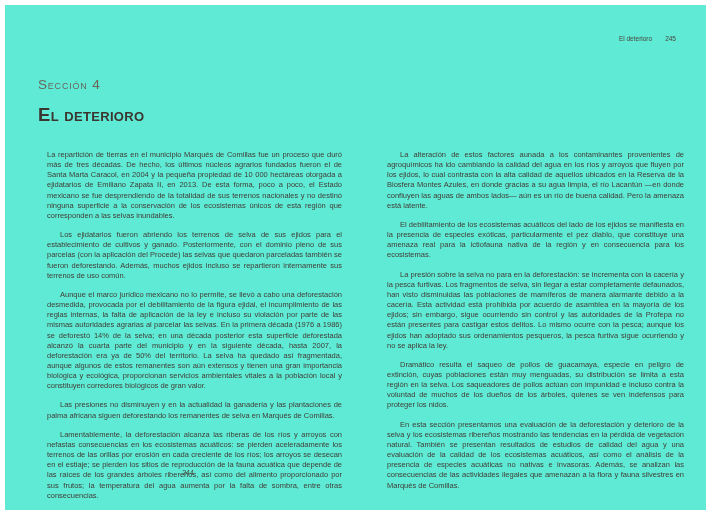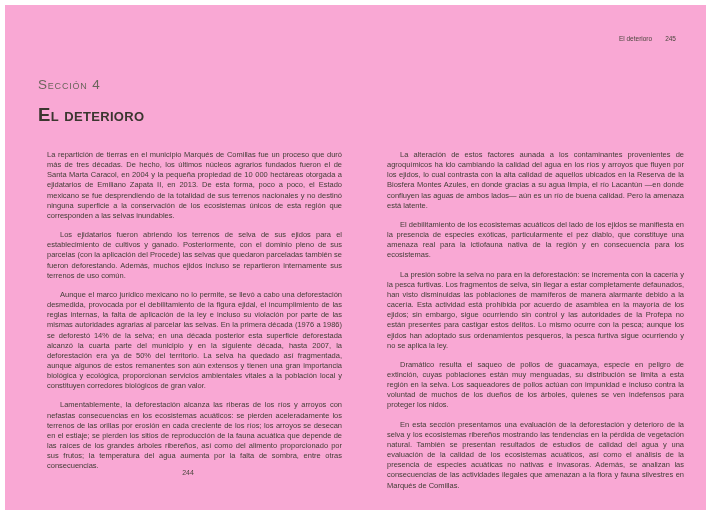--- a/index.html
+++ b/index.html
@@ -6,21 +6,21 @@
   body {
     width: 706px; height: 513px;
     position: relative;
     background: #ffffff;
     overflow: hidden;
     font-family: "Liberation Sans", sans-serif;
   }
   .spread {
     position: absolute;
     left: 5px; top: 5px; right: 0; bottom: 3px;
-    background: #f9a8d4;
+    background: #5eead4;
   }
   .col { position: absolute; }
   .col-left  { left: 33px;  width: 313px; top: 0; height: 513px; }
   .col-right { left: 373px; width: 315px; top: 0; height: 513px; }
 
   .section-label {
     position: absolute; top: 72px; left: 0;
     font-size: 13.5px;
     font-variant: small-caps;
     letter-spacing: 0.8px;
@@ -68,20 +68,21 @@
     <span>245</span>
   </div>
 
   <div class="col col-left">
     <div class="section-label">Sección 4</div>
     <div class="page-title">El deterioro</div>
     <div class="page-body">
         <p>La repartición de tierras en el municipio Marqués de Comillas fue un proceso que duró más de tres décadas. De hecho, los últimos núcleos agrarios fundados fueron el de Santa Marta Caracol, en 2004 y la pequeña propiedad de 10 000 hectáreas otorgada a ejidatarios de Emiliano Zapata II, en 2013. De esta forma, poco a poco, el Estado mexicano se fue desprendiendo de la totalidad de sus terrenos nacionales y no destinó ninguna superficie a la conservación de los ecosistemas únicos de esta región que corresponden a las selvas inundables.</p>
         <p>Los ejidatarios fueron abriendo los terrenos de selva de sus ejidos para el establecimiento de cultivos y ganado. Posteriormente, con el dominio pleno de sus parcelas (con la aplicación del Procede) las selvas que quedaron parceladas también se fueron deforestando. Además, muchos ejidos incluso se repartieron internamente sus terrenos de uso común.</p>
         <p>Aunque el marco jurídico mexicano no lo permite, se llevó a cabo una deforestación desmedida, provocada por el debilitamiento de la figura ejidal, el incumplimiento de las reglas internas, la falta de aplicación de la ley e incluso su violación por parte de las mismas autoridades agrarias al parcelar las selvas. En la primera década (1976 a 1986) se deforestó 14% de la selva; en una década posterior esta superficie deforestada alcanzó la cuarta parte del municipio y en la siguiente década, hasta 2007, la deforestación era ya de 50% del territorio. La selva ha quedado así fragmentada, aunque algunos de estos remanentes son aún extensos y tienen una gran importancia biológica y ecológica, proporcionan servicios ambientales vitales a la población local y constituyen corredores biológicos de gran valor.</p>
+        <p>Las presiones no disminuyen y en la actualidad la ganadería y las plantaciones de palma africana siguen deforestando los remanentes de selva en Marqués de Comillas.</p>
         <p>Lamentablemente, la deforestación alcanza las riberas de los ríos y arroyos con nefastas consecuencias en los ecosistemas acuáticos: se pierden aceleradamente los terrenos de las orillas por erosión en cada creciente de los ríos; los arroyos se desecan en el estiaje; se pierden los sitios de reproducción de la fauna acuática que depende de las raíces de los grandes árboles ribereños, así como del alimento proporcionado por sus frutos; la temperatura del agua aumenta por la falta de sombra, entre otras consecuencias.</p>
       </div>
   </div>
 
   <div class="col col-right">
     <div class="page-body">
         <p>La alteración de estos factores aunada a los contaminantes provenientes de agroquímicos ha ido cambiando la calidad del agua en los ríos y arroyos que fluyen por los ejidos, lo cual contrasta con la alta calidad de aquellos ubicados en la Reserva de la Biosfera Montes Azules, en donde gracias a su agua limpia, el río Lacantún —en donde confluyen las aguas de ambos lados— aún es un río de buena calidad. Pero la amenaza está latente.</p>
         <p>El debilitamiento de los ecosistemas acuáticos del lado de los ejidos se manifiesta en la presencia de especies exóticas, particularmente el pez diablo, que constituye una amenaza real para la ictiofauna nativa de la región y en consecuencia para los ecosistemas.</p>
         <p>La presión sobre la selva no para en la deforestación: se incrementa con la cacería y la pesca furtivas. Los fragmentos de selva, sin llegar a estar completamente defaunados, han visto disminuidas las poblaciones de mamíferos de manera alarmante debido a la cacería. Esta actividad está prohibida por acuerdo de asamblea en la mayoría de los ejidos; sin embargo, sigue ocurriendo sin control y las autoridades de la Profepa no están presentes para castigar estos delitos. Lo mismo ocurre con la pesca; aunque los ejidos han adoptado sus ordenamientos pesqueros, la pesca furtiva sigue ocurriendo y no se aplica la ley.</p>
         <p>Dramático resulta el saqueo de pollos de guacamaya, especie en peligro de extinción, cuyas poblaciones están muy menguadas, su distribución se limita a esta región en la selva. Los saqueadores de pollos actúan con impunidad e incluso contra la voluntad de muchos de los dueños de los árboles, quienes se ven indefensos para proteger los nidos.</p>

